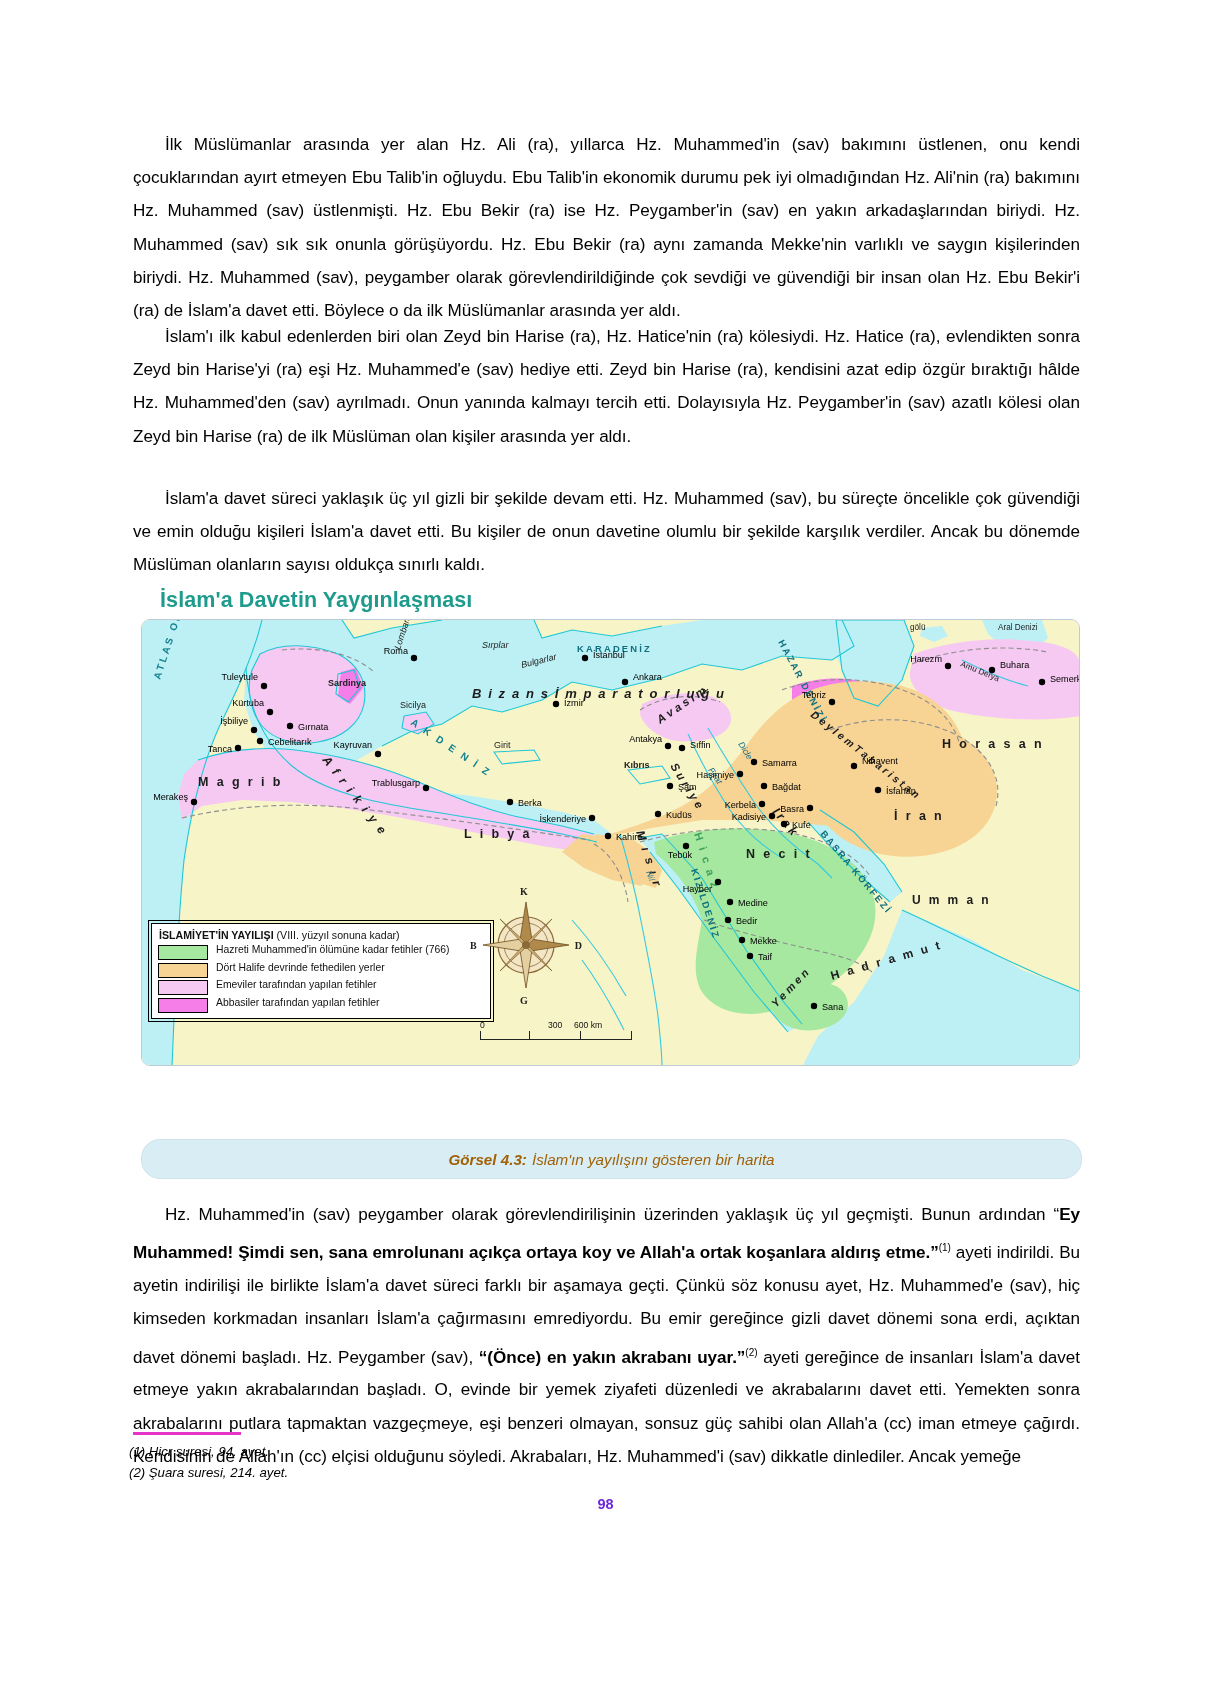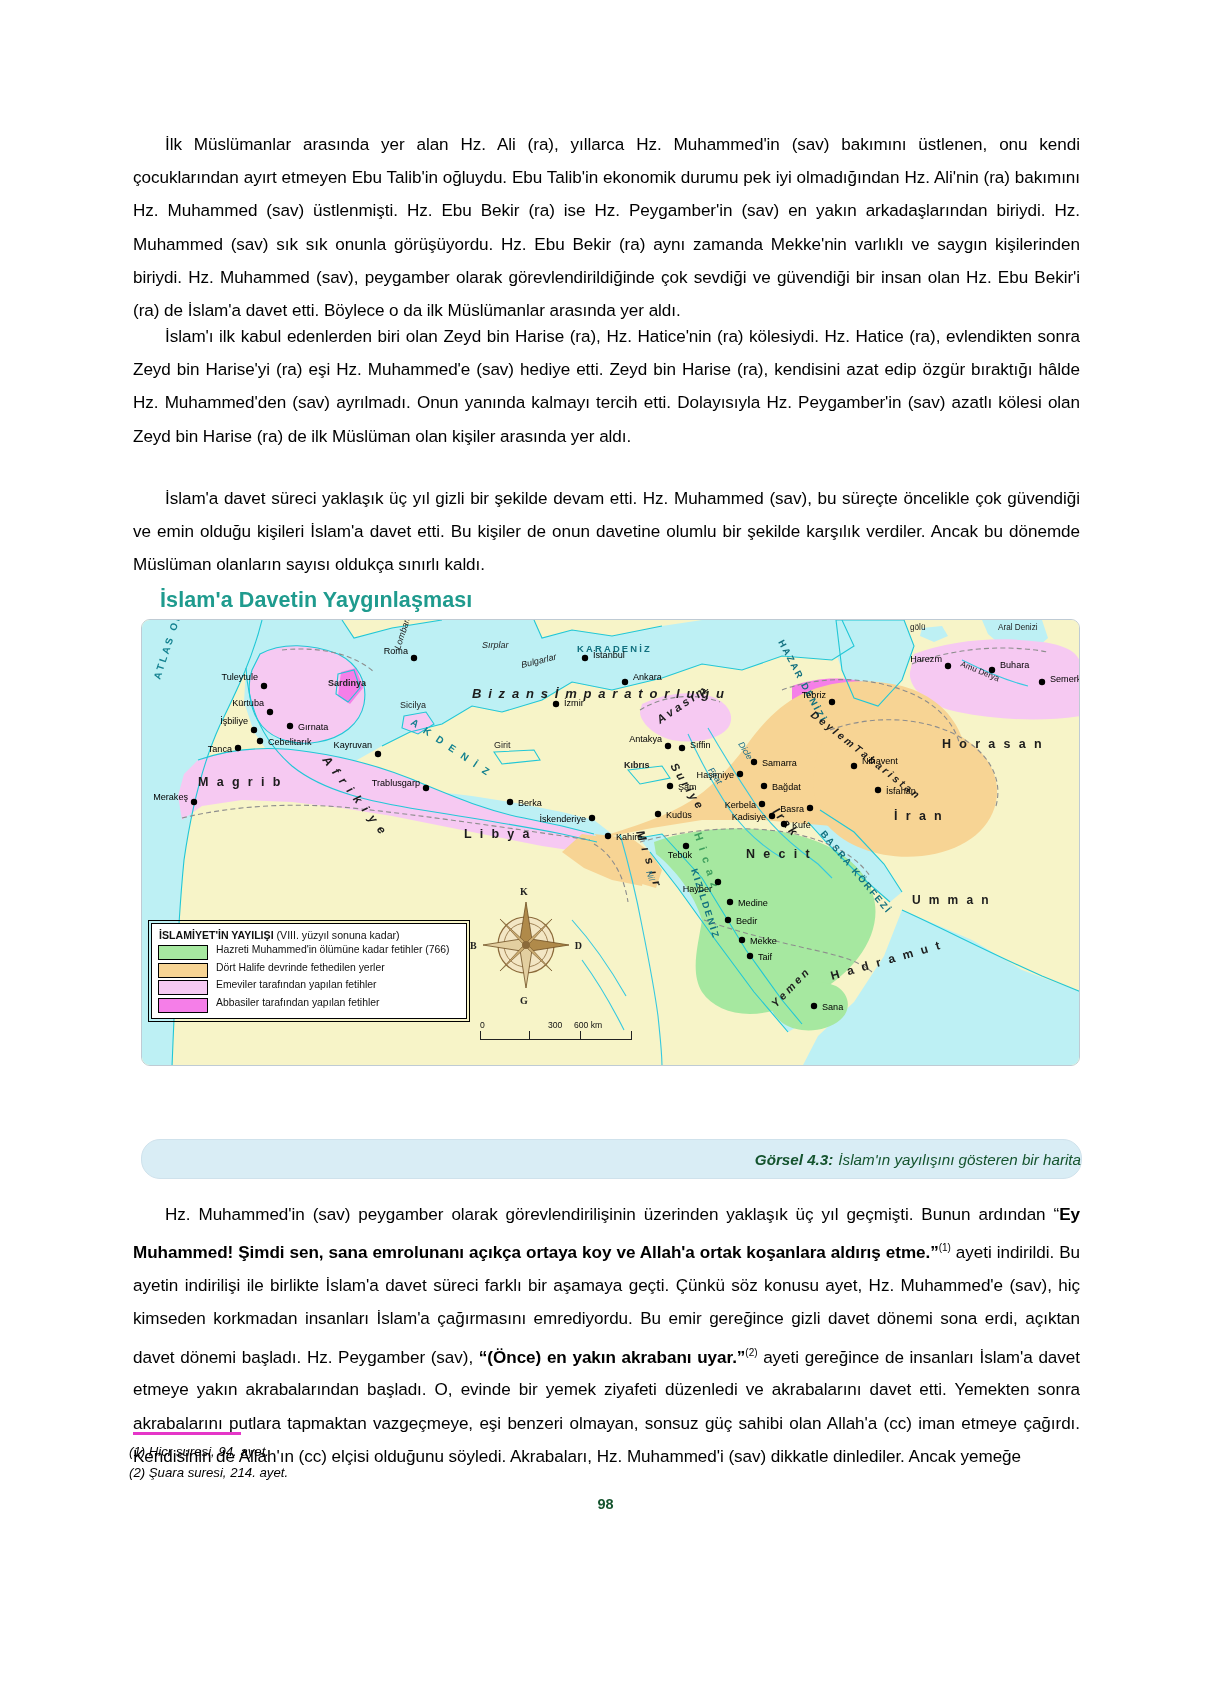--- a/index.html
+++ b/index.html
@@ -42,21 +42,21 @@
     border-radius:9px;
     background:#f7f4c8;
     overflow:hidden;
     box-shadow:0 0 0 1px #ffffff inset;
   }
   .map-inner { position:absolute; inset:0; }
   svg.mapsvg { position:absolute; left:0; top:0; width:939px; height:447px; display:block; }
 
   
   .legend {
-    position:absolute; left:9px; top:303px; width:316px;
+    position:absolute; left:9px; top:303px; width:340px;
     background:#ffffff;
     border:1px solid #000;
     outline:1px solid #000;
     outline-offset:2px;
     padding:4px 5px 4px 6px;
     box-sizing:border-box;
     font-size:10.4px;
     color:#111;
     z-index:40;
   }
@@ -76,29 +76,29 @@
   
   .compass { position:absolute; left:330px; top:268px; width:108px; height:115px; z-index:40; }
   .compass .lbl { position:absolute; font-size:10px; font-weight:bold; color:#222; font-family:"Liberation Serif", serif;}
 
   
   .caption {
     position:absolute; left:141px; top:1139px; width:939px; height:38px;
     background:#d9edf5;
     border:1px solid #cfe2ec;
     border-radius:19px;
-    display:flex; align-items:center; justify-content:flex-end;
-    font-size:15.2px; font-style:italic; color:#14532d;
+    display:flex; align-items:center; justify-content:center;
+    font-size:15.2px; font-style:italic; color:#a16207;
   }
   .caption b { font-style:italic; font-weight:bold; margin-right:5px;}
 
   
   .fn-rule { position:absolute; left:133px; top:1432px; width:108px; height:3px; background:#e535c8; }
   .footnotes { position:absolute; left:129px; top:1441px; font-size:13.2px; line-height:21px; color:#000;font-style:italic;}
-  .pageno { position:absolute; left:0; top:1496px; width:1211px; text-align:center; font-size:14.5px; font-weight:bold; color:#14532d;}
+  .pageno { position:absolute; left:0; top:1496px; width:1211px; text-align:center; font-size:14.5px; font-weight:bold; color:#6d28d9;}
 </style>
 </head>
 <body>
 
 <div class="page">
 
   <div class="col" style="top:128px;">
     <p class="body-par">İlk Müslümanlar arasında yer alan Hz. Ali (ra), yıllarca Hz. Muhammed'in (sav) bakımını üstlenen, onu kendi çocuklarından ayırt etmeyen Ebu Talib'in oğluydu. Ebu Talib'in ekonomik durumu pek iyi olmadığından Hz. Ali'nin (ra) bakımını Hz. Muhammed (sav) üstlenmişti. Hz. Ebu Bekir (ra) ise Hz. Peygamber'in (sav) en yakın arkadaşlarından biriydi. Hz. Muhammed (sav) sık sık onunla görüşüyordu. Hz. Ebu Bekir (ra) aynı zamanda Mekke'nin varlıklı ve saygın kişilerinden biriydi. Hz. Muhammed (sav), peygamber olarak görevlendirildiğinde çok sevdiği ve güvendiği bir insan olan Hz. Ebu Bekir'i (ra) de İslam'a davet etti. Böylece o da ilk Müslümanlar arasında yer aldı.</p>
   </div>
   <div class="col" style="top:320px;">

